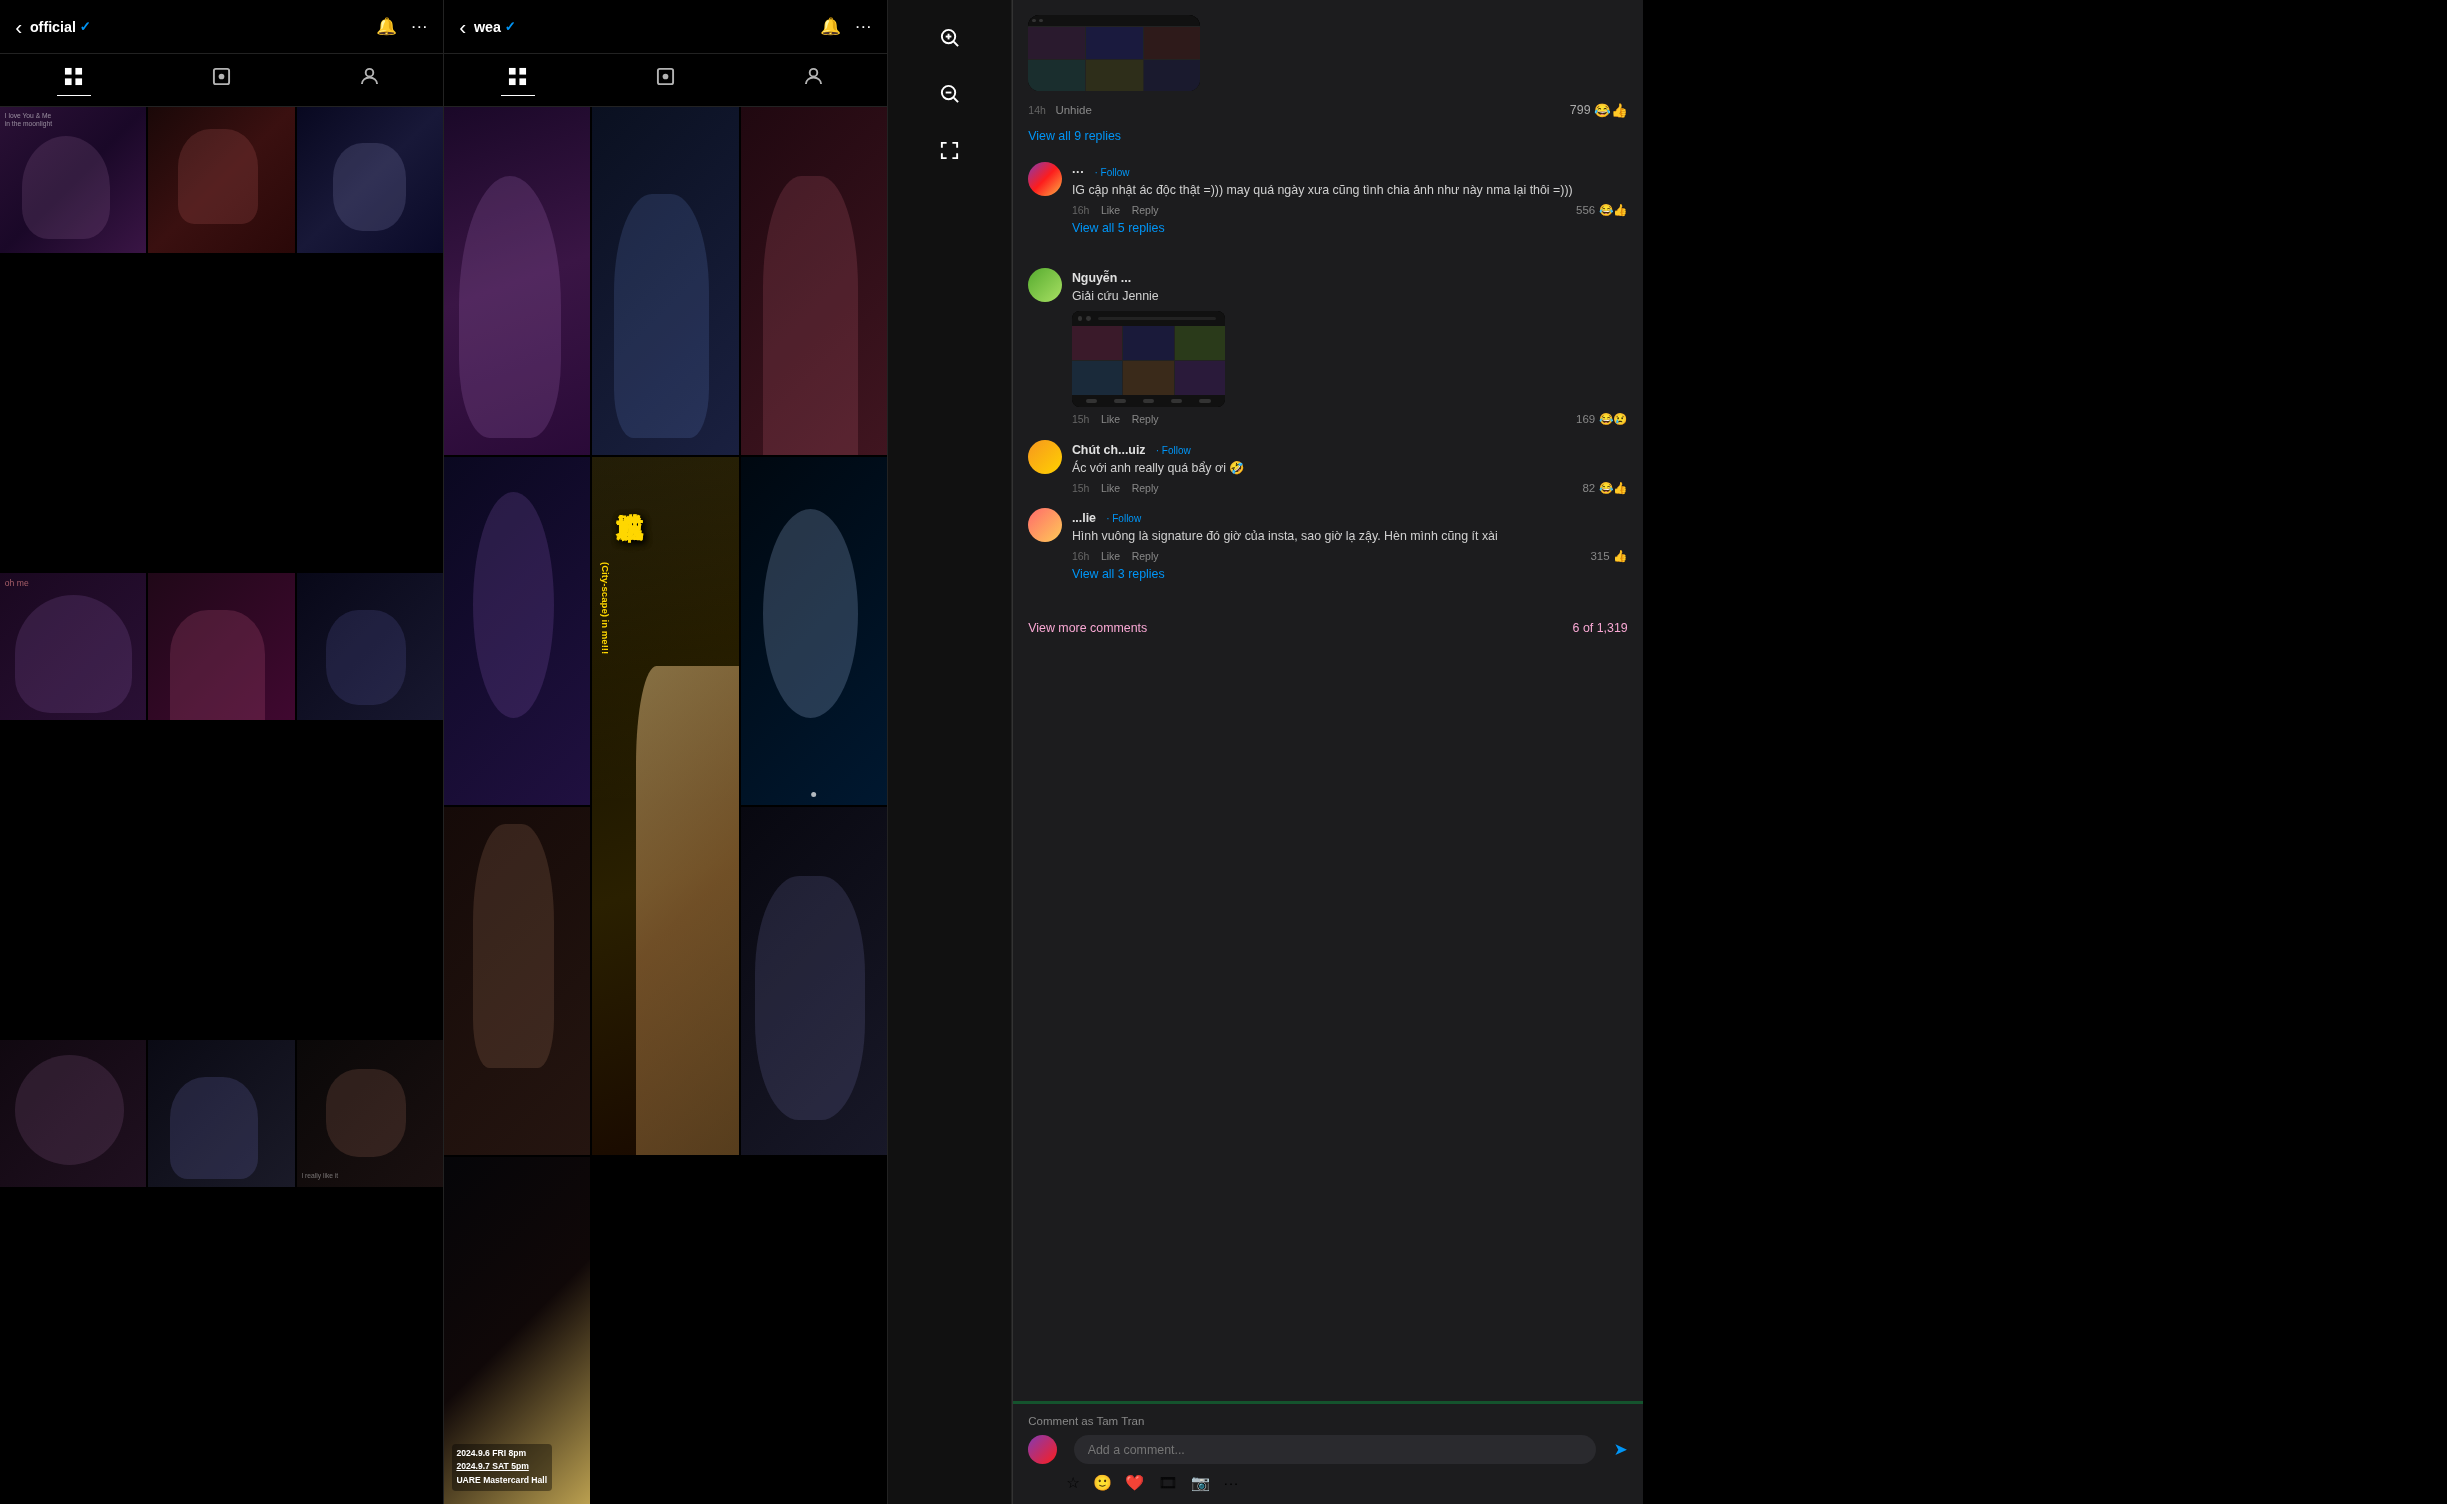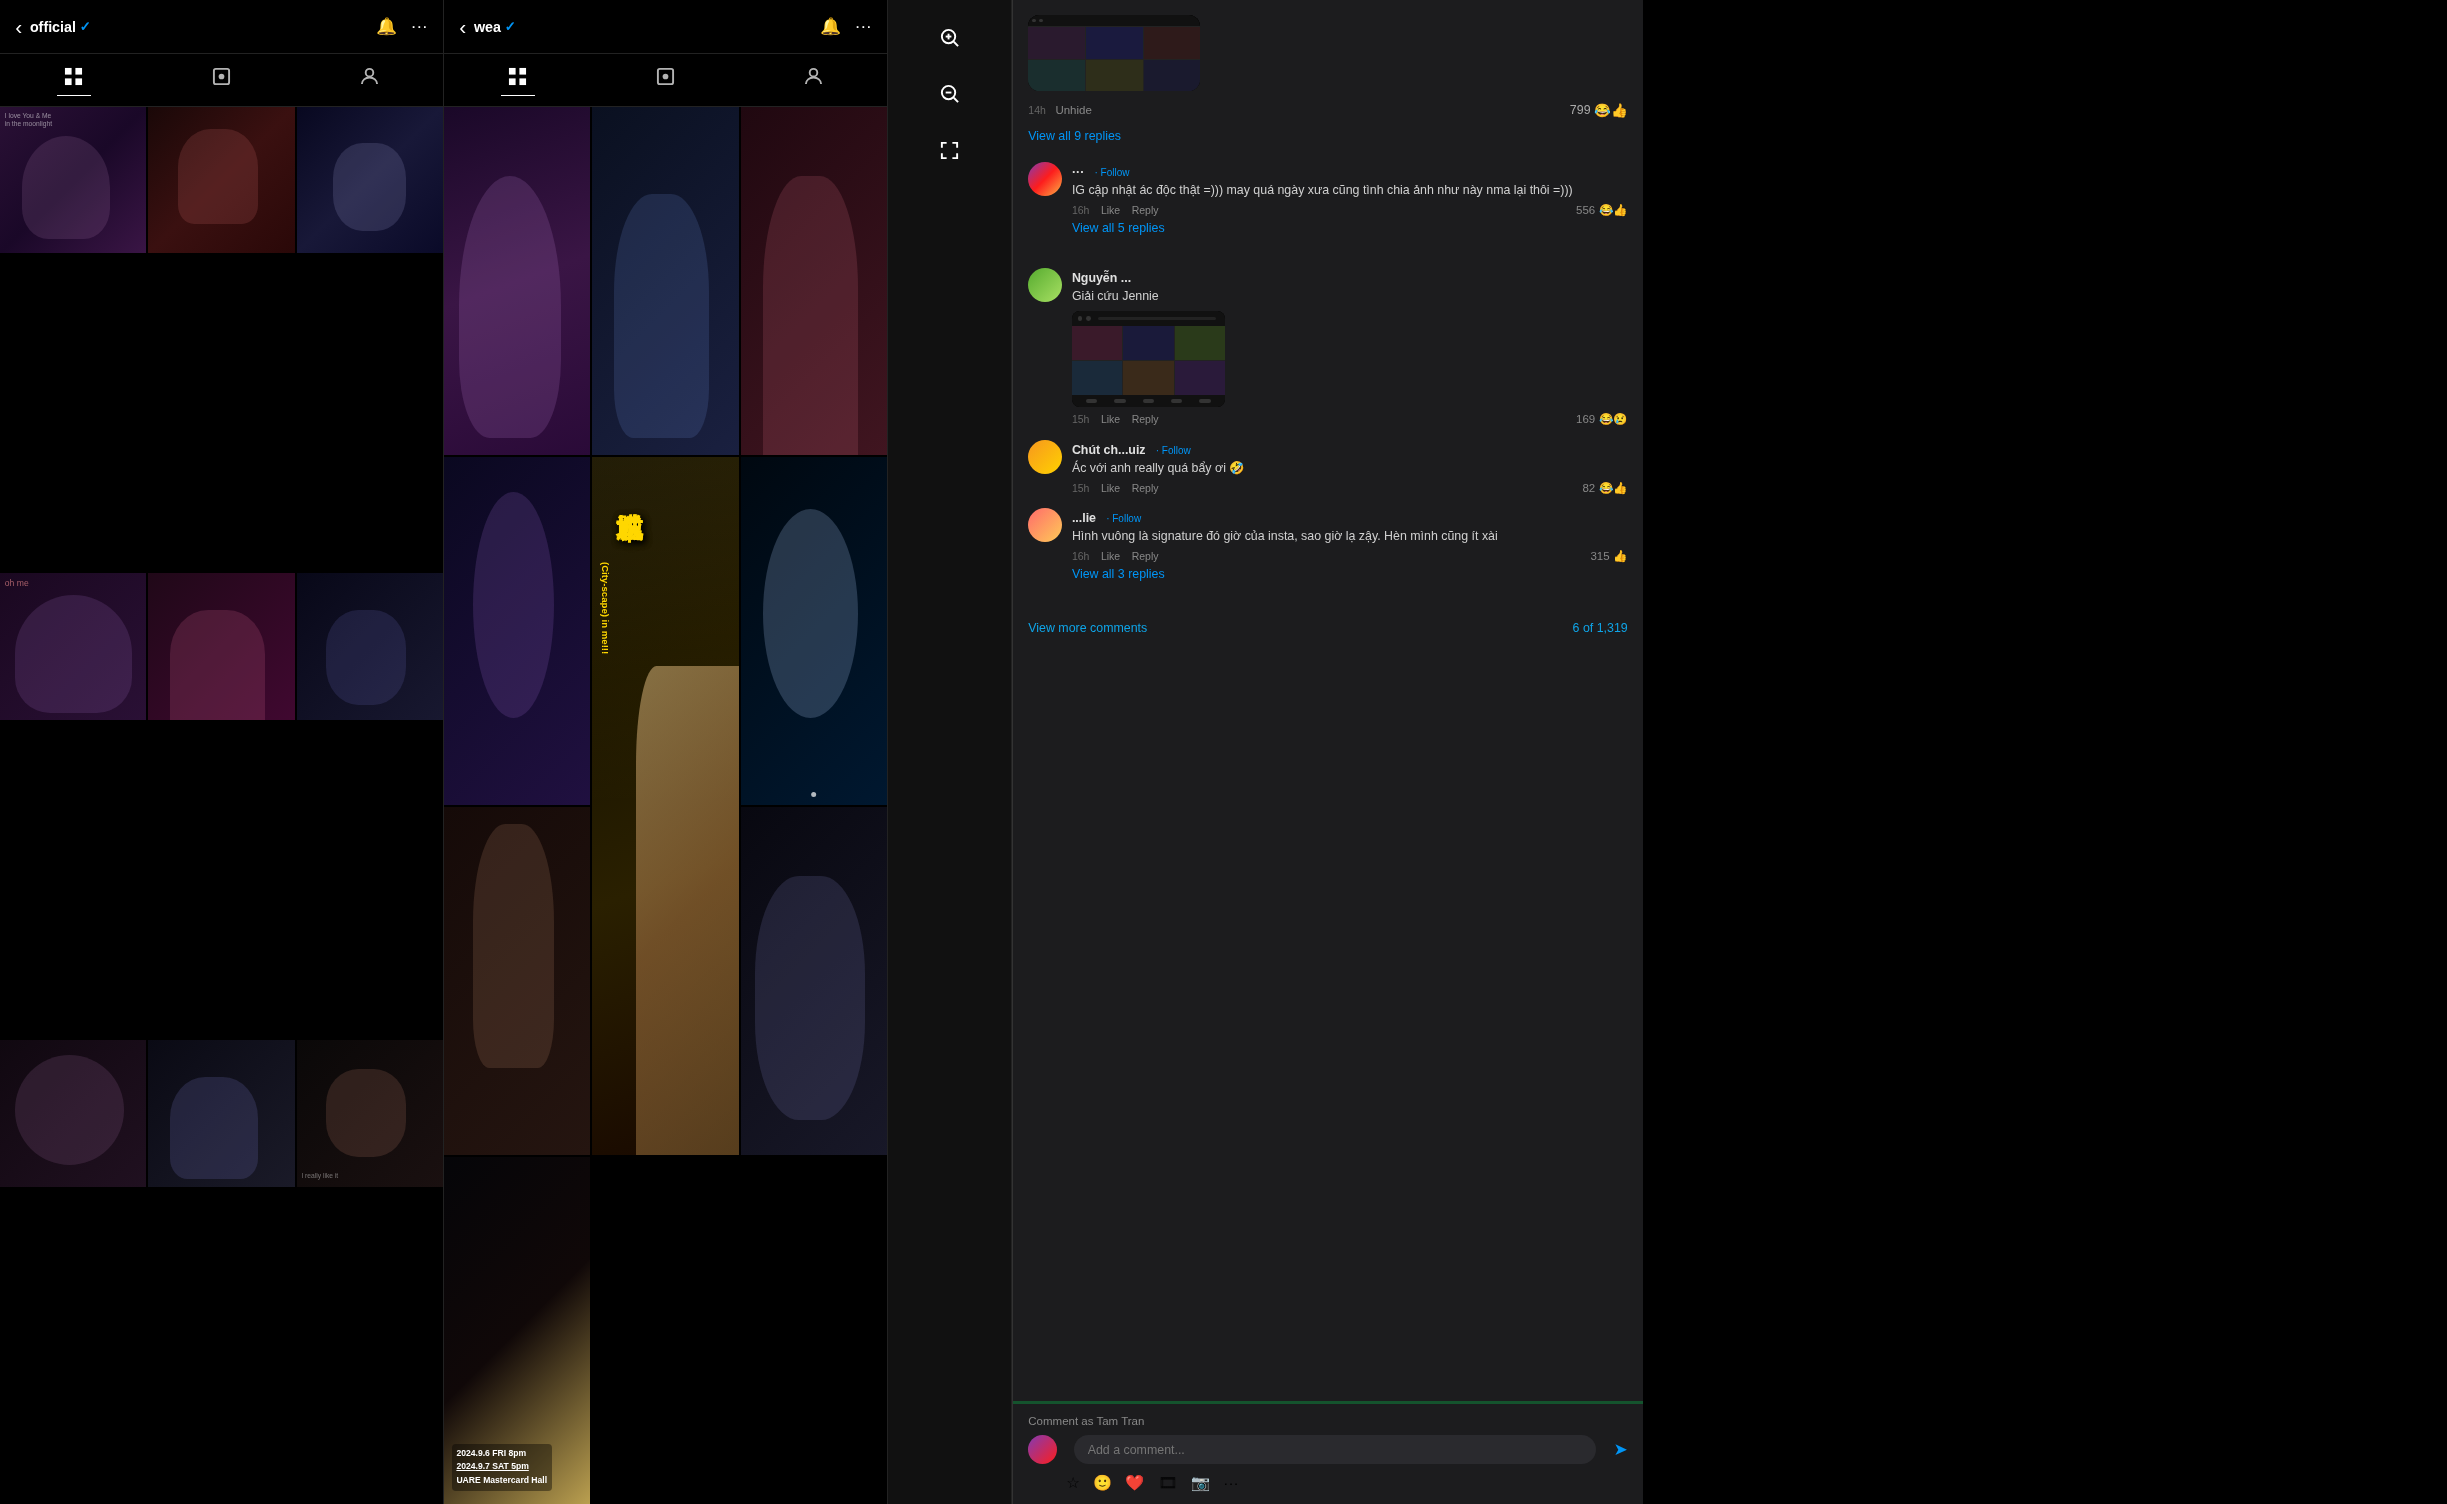--- a/index.html
+++ b/index.html
@@ -337,21 +337,21 @@
 
     .mock-grid-cell:nth-child(1) { background: #3a1a2a; }
     .mock-grid-cell:nth-child(2) { background: #1a1a3a; }
     .mock-grid-cell:nth-child(3) { background: #2a3a1a; }
     .mock-grid-cell:nth-child(4) { background: #1a2a3a; }
     .mock-grid-cell:nth-child(5) { background: #3a2a1a; }
     .mock-grid-cell:nth-child(6) { background: #2a1a3a; }
 
     .view-more-comments {
       font-size: 12.4px;
-      color: #0ea5e9;
+      color: #f9a8d4;
       cursor: pointer;
       padding: 7.6px 0;
       display: flex;
       align-items: flex-end;
       justify-content: space-between;
     }
 
     .comment-input-area {
       padding: 11.5px 15.3px;
       border-top: 3px solid #14532d;

